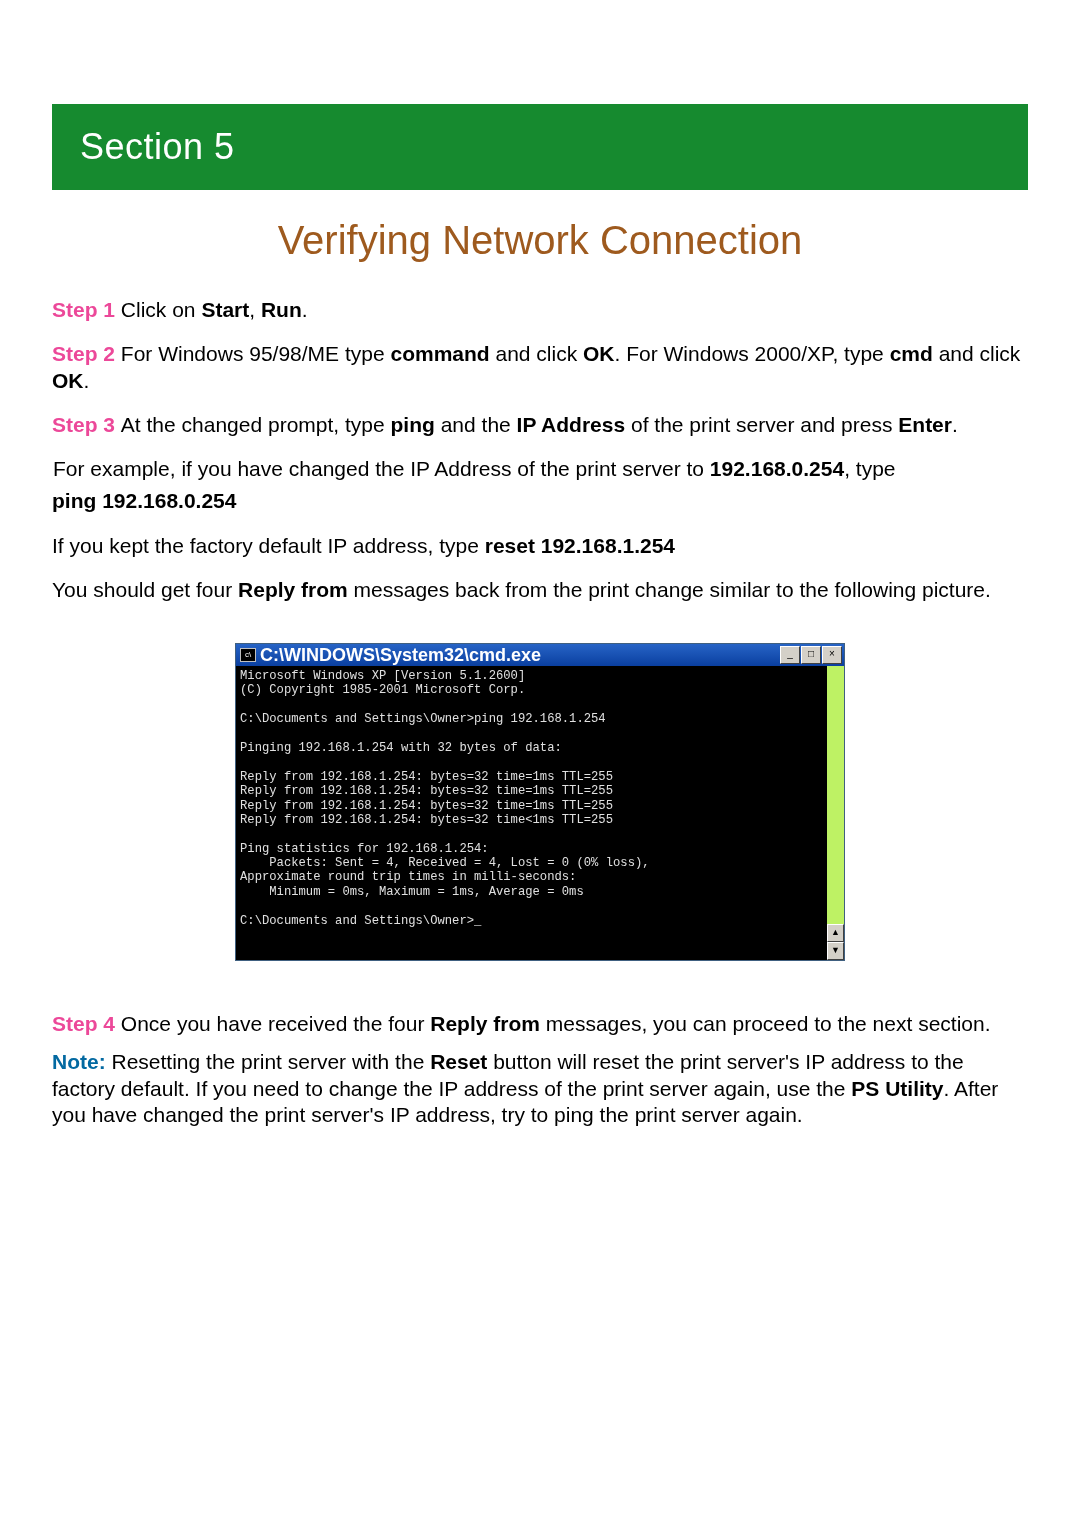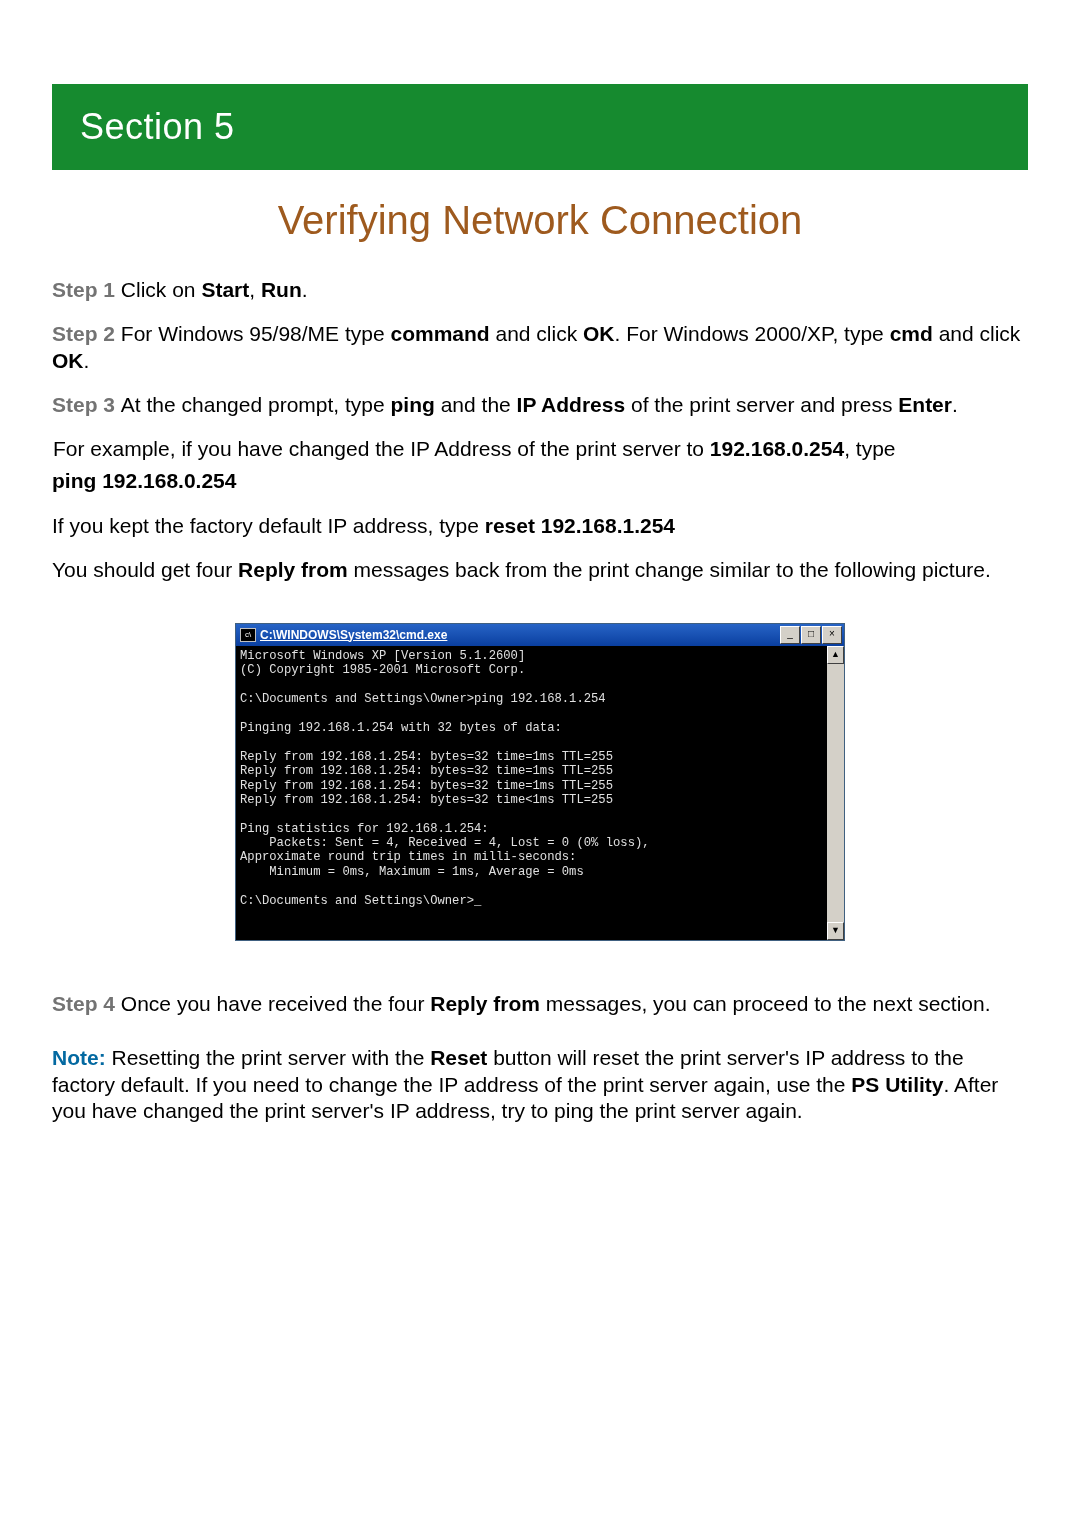--- a/index.html
+++ b/index.html
@@ -3,41 +3,41 @@
 <meta charset="utf-8">
 <style>
   html, body {
     margin: 0;
     padding: 0;
     background: #ffffff;
     width: 1080px;
     font-family: Arial, Helvetica, sans-serif;
     color: #000;
   }
-  .page { padding: 50px 52px 60px 52px; }
+  .page { padding: 70px 52px 60px 52px; }
   .section-banner {
     background: #168a2f;
     color: #ffffff;
     font-size: 36px;
     padding: 22px 28px 22px 28px;
     font-weight: 400;
     letter-spacing: 0.5px;
     margin: 34px 0 28px 0;
   }
   .title {
     color: #9e5a1e;
     font-size: 40px;
     text-align: center;
     margin: 4px 0 34px 0;
     font-weight: 400;
   }
   .body-text { font-size: 21px; line-height: 1.25; }
   .para { margin: 0 0 18px 0; }
   .para-tight { margin: 0 0 6px 1px; }
-  .step-label { color: #737373; font-weight: 700; }
+  .step-label { color: #ec4899; font-weight: 700; }
   .red { color: #0369a1; font-weight: 700; }
   .bold { font-weight: 700; }
 
   
   .cmd-wrap { margin: 40px auto 50px auto; width: 610px; }
   .cmd-window {
     border: 1px solid #406080;
     background: #000;
     box-shadow: 0 0 0 1px #9aa0a6 inset;
   }
@@ -52,39 +52,38 @@
     width: 14px; height: 12px;
     background: #000;
     border: 1px solid #c0c0c0;
     font-size: 8px; color: #fff;
     display: flex; align-items: center; justify-content: center;
     margin-right: 4px;
   }
   .cmd-title {
     color: #ffffff;
     font-weight: 700;
-    font-size: 12px;
+    font-size: 18px;
     flex: 1 1 auto;
     white-space: nowrap;
     overflow: hidden;
-    text-decoration: underline;
   }
   .win-btns { display: flex; gap: 1px; }
   .win-btn {
     width: 18px; height: 16px;
     background: #d4d0c8;
     border: 1px solid #fff;
     border-right-color: #404040;
     border-bottom-color: #404040;
     font-size: 10px;
     line-height: 14px;
     text-align: center;
     font-family: sans-serif;
   }
-  .cmd-body-row { display: flex; background: #bef264; }
+  .cmd-body-row { display: flex; background: #bef264; align-items: flex-end; }
   .cmd-body {
     flex: 1 1 auto;
     background: #000;
     color: #e0e0e0;
     font-family: "Lucida Console","Courier New",monospace;
     font-size: 12.2px;
     line-height: 1.18;
     white-space: pre;
     padding: 3px 4px 3px 4px;
     min-height: 288px;
@@ -174,21 +173,21 @@
 
 C:\Documents and Settings\Owner&gt;_</div>
           <div class="cmd-scroll">
             <span class="sb-btn">▲</span>
             <span class="sb-btn">▼</span>
           </div>
         </div>
       </div>
     </div>
 
-    <div class="para" style="margin-bottom:28px;">
+    <div class="para" style="margin-bottom:12px;">
       <span class="step-label">Step 4 </span><span>Once you have received the four </span><span class="bold">Reply from</span><span> messages, you can proceed to the next section.</span>
     </div>
 
 
 
     <div class="para">
       <span class="red">Note: </span><span>Resetting the print server with the </span><span class="bold">Reset</span><span> button will reset the print server's IP address to the factory default. If you need to change the IP address of the print server again, use the </span><span class="bold">PS Utility</span><span>. After you have changed the print server's IP address, try to ping the print server again.</span>
     </div>
 
   </div>

